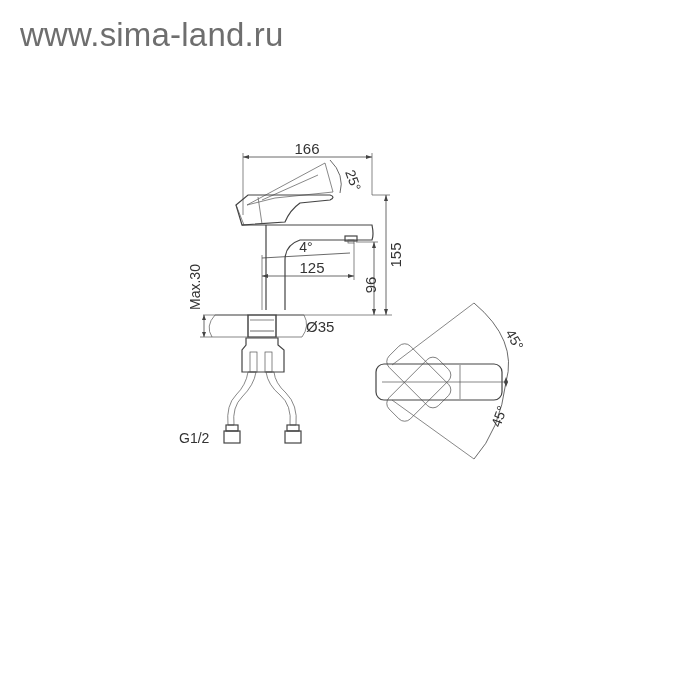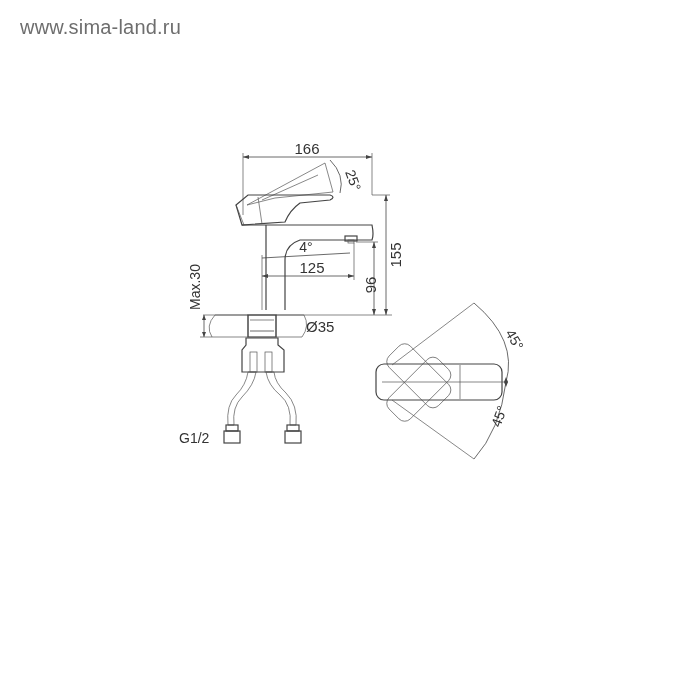--- a/index.html
+++ b/index.html
@@ -2,21 +2,21 @@
 <html><head>
   <meta charset="utf-8">
   <style>
     html, body { margin: 0; padding: 0; }
     body {
       width: 700px; height: 700px; background: #ffffff; position: relative; overflow: hidden;
       font-family: "Liberation Sans", sans-serif;
     }
     .watermark {
       position: absolute; left: 20px; top: 16px;
-      font-size: 20px; color: #6e6e6e; letter-spacing: 0.2px;
+      font-size: 33px; color: #6e6e6e; letter-spacing: 0.2px;
       font-family: "Liberation Sans", sans-serif;
     }
     svg.drawing { position: absolute; left: 0; top: 0; }
     svg text { font-family: "Liberation Sans", sans-serif; fill: #333; }
     .ln { stroke: #444; stroke-width: 1.2; fill: none; }
     .thin { stroke: #555; stroke-width: 0.7; fill: none; }
     .dim { stroke: #444; stroke-width: 0.8; fill: none; }
     .hatch { stroke: #777; stroke-width: 0.6; }
   </style>
 </head>

